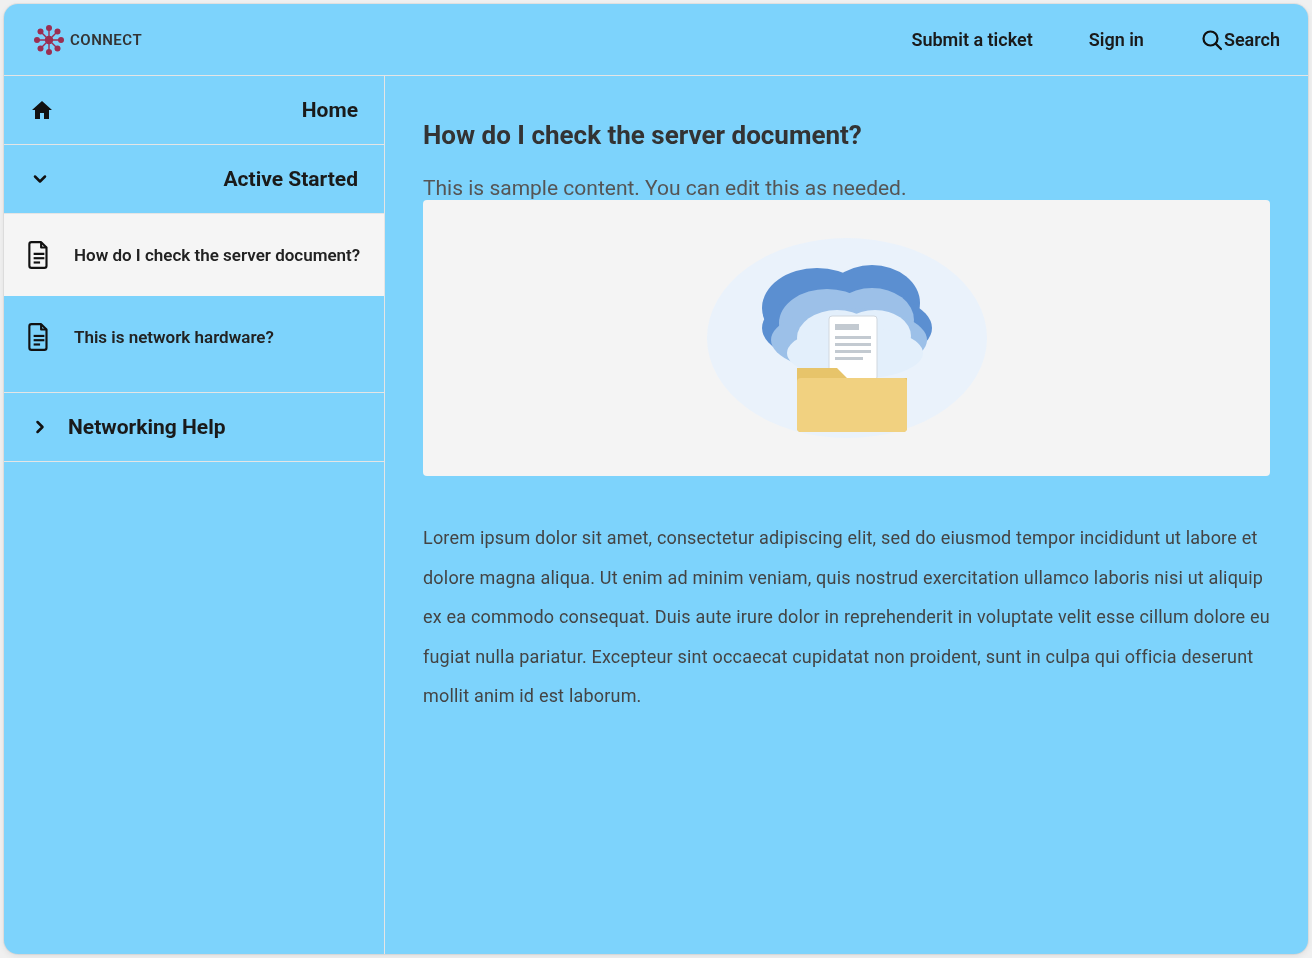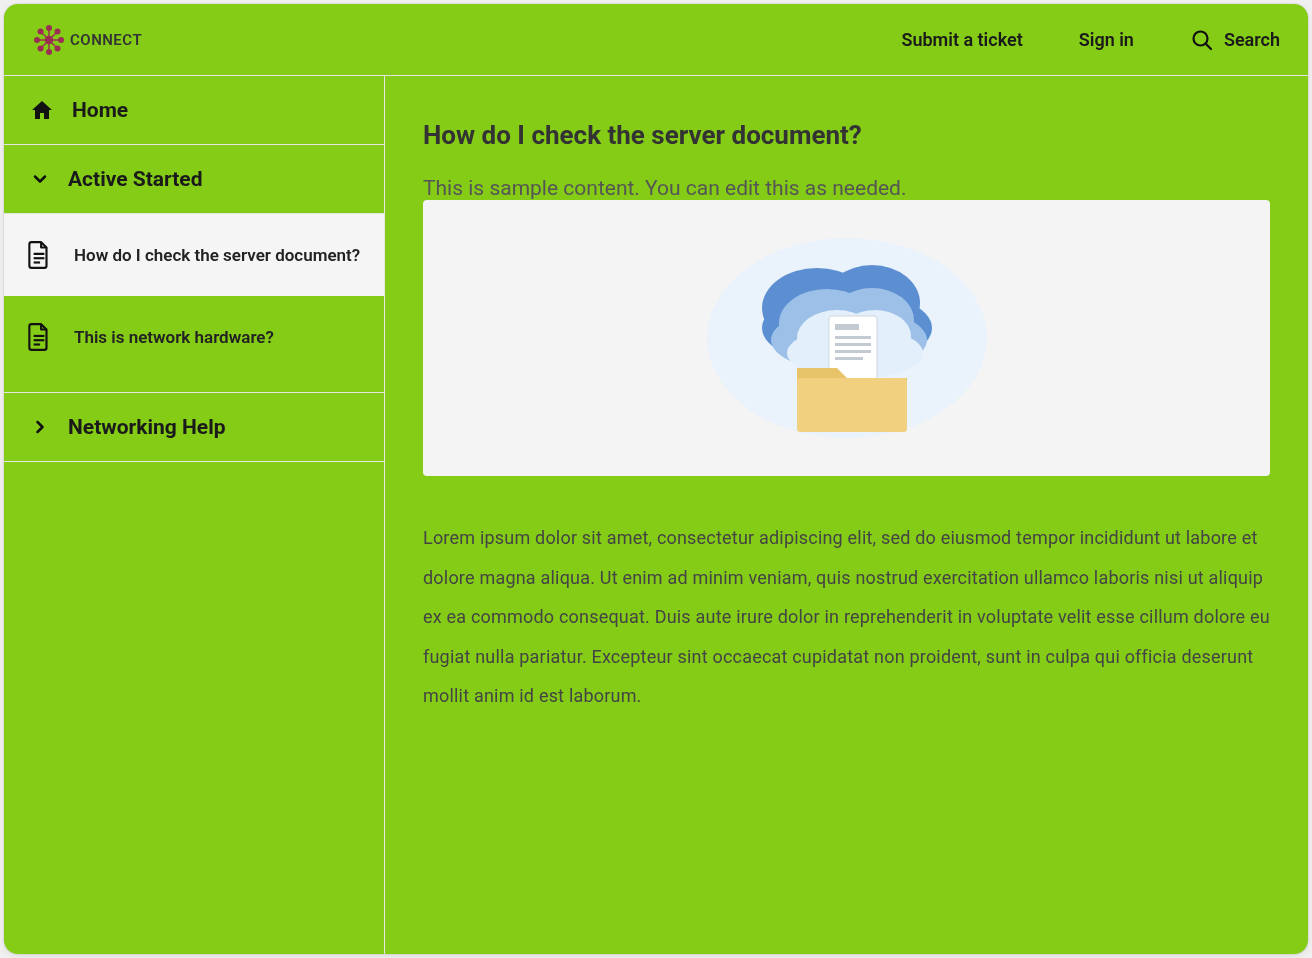--- a/index.html
+++ b/index.html
@@ -4,21 +4,21 @@
 <style>
   * { box-sizing: border-box; }
   html, body {
     margin: 0; padding: 0;
     font-family: -apple-system, BlinkMacSystemFont, "Segoe UI", Roboto, "Helvetica Neue", Arial, sans-serif;
     background: #f0f0f0;
     color: #1a1a1a;
     height: 100%;
   }
   .window {
-    background: #84cc16;
+    background: #7dd3fc;
     border-radius: 14px;
     margin: 4px;
     box-shadow: 0 0 0 1px rgba(0,0,0,0.05), 0 2px 6px rgba(0,0,0,0.08);
     overflow: hidden;
     height: calc(100% - 8px);
     display: flex;
     flex-direction: column;
   }
 
   
@@ -47,21 +47,20 @@
     gap: 56px;
   }
   .header-link {
     font-weight: 600;
     font-size: 18px;
     cursor: pointer;
   }
   .search-group {
     display: flex;
     align-items: center;
-    gap: 10px;
     cursor: pointer;
   }
 
   
   .body {
     flex: 1;
     display: flex;
     min-height: 0;
   }
   .sidebar {
@@ -69,21 +68,21 @@
     border-right: 1px solid #e5e5e5;
     overflow-y: auto;
   }
   .nav-item, .nav-subitem, .nav-collapsed {
     display: flex;
     align-items: center;
     gap: 18px;
     cursor: pointer;
     border-bottom: 1px solid #e5e5e5;
   }
-  .nav-item { padding: 22px 26px; font-size: 21px; font-weight: 700; }
+  .nav-item { padding: 22px 26px; font-size: 21px; font-weight: 700; justify-content: space-between; }
   .nav-collapsed { padding: 22px 26px; font-size: 21px; font-weight: 700; }
   .nav-subitem {
     padding: 26px 22px;
     gap: 22px;
     font-size: 17px;
     font-weight: 600;
     color: #222;
     border-bottom: none;
   }
   .nav-subitem.first { border-top: 1px solid #e5e5e5; }

